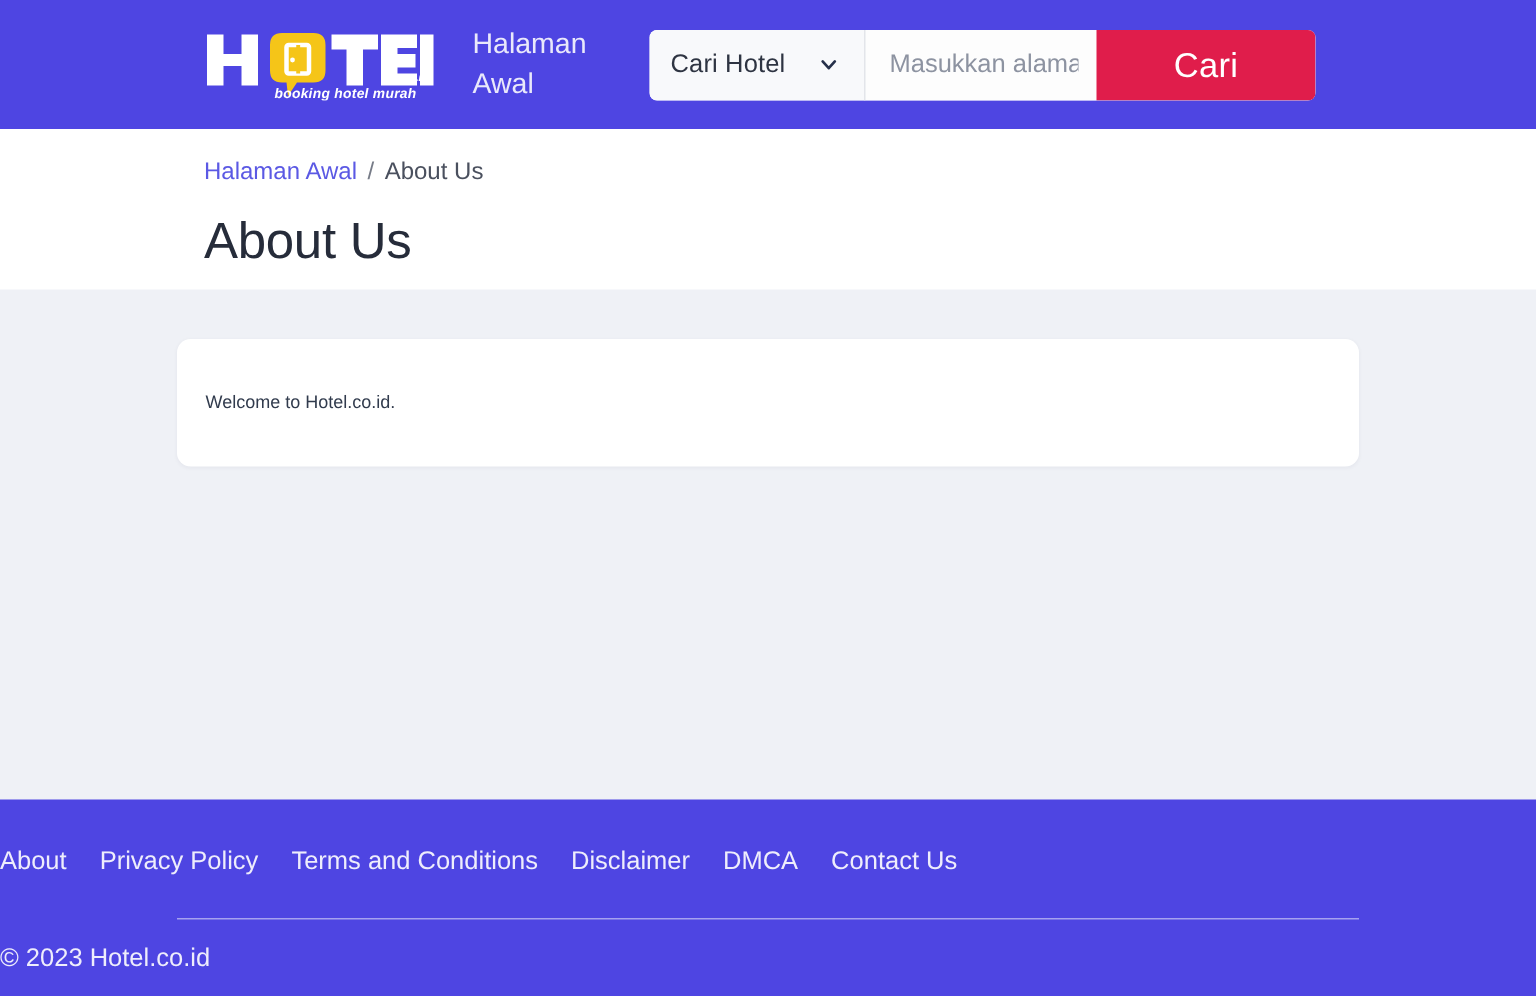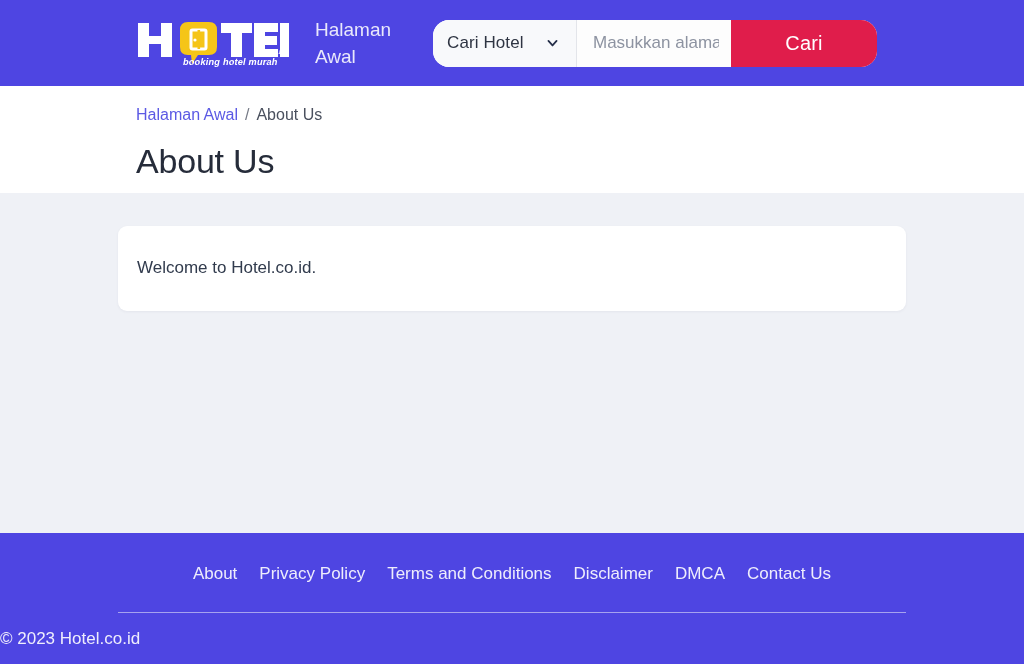--- a/index.html
+++ b/index.html
@@ -50,21 +50,21 @@
     font-weight: 400;
     flex: 0 0 auto;
   }
 
   
   .search-group {
     display: flex;
     align-items: stretch;
     height: 47px;
     margin-left: 32px;
-    border-radius: 16px;
+    border-radius: 5px;
     overflow: hidden;
     width: 444px;
     flex: 0 0 auto;
     background: #fff;
   }
   .search-select {
     position: relative;
     width: 144px;
     background: #f8f9fb;
     display: flex;
@@ -102,21 +102,21 @@
   .search-input::placeholder {
     color: #8d93a1;
     opacity: 1;
   }
   .search-btn {
     width: 146px;
     background: #e01d4b;
     border: 0;
     color: #ffffff;
     font-family: "Liberation Sans", sans-serif;
-    font-size: 20px;
+    font-size: 23px;
     cursor: pointer;
     flex: 0 0 auto;
     letter-spacing: 0.2px;
   }
 
   
   .hero {
     background: #ffffff;
     padding: 0 0 0 136px;
     height: 107px;
@@ -152,36 +152,36 @@
     padding: 33px 0 0 118px;
   }
   .content-card {
     width: 788px;
     background: #ffffff;
     border-radius: 9px;
     padding: 29px 34px 30px 19px;
     box-shadow: 0 1px 3px rgba(30,40,70,0.055);
   }
   .content-card p {
-    font-size: 17px;
+    font-size: 12px;
     line-height: 26px;
     color: #313b4d;
     margin: 0 0 22px 0;
   }
   .content-card p:last-child { margin-bottom: 0; }
 
   
   .site-footer {
     background: #4e45e2;
     height: 131px;
     padding-top: 29px;
   }
   .footer-links {
     display: flex;
-    justify-content: center;
+    justify-content: flex-start;
     gap: 22px;
   }
   .footer-links a {
     color: #eeedfc;
     font-size: 17px;
     text-decoration: none;
     line-height: 24px;
   }
   .footer-divider {
     width: 788px;

